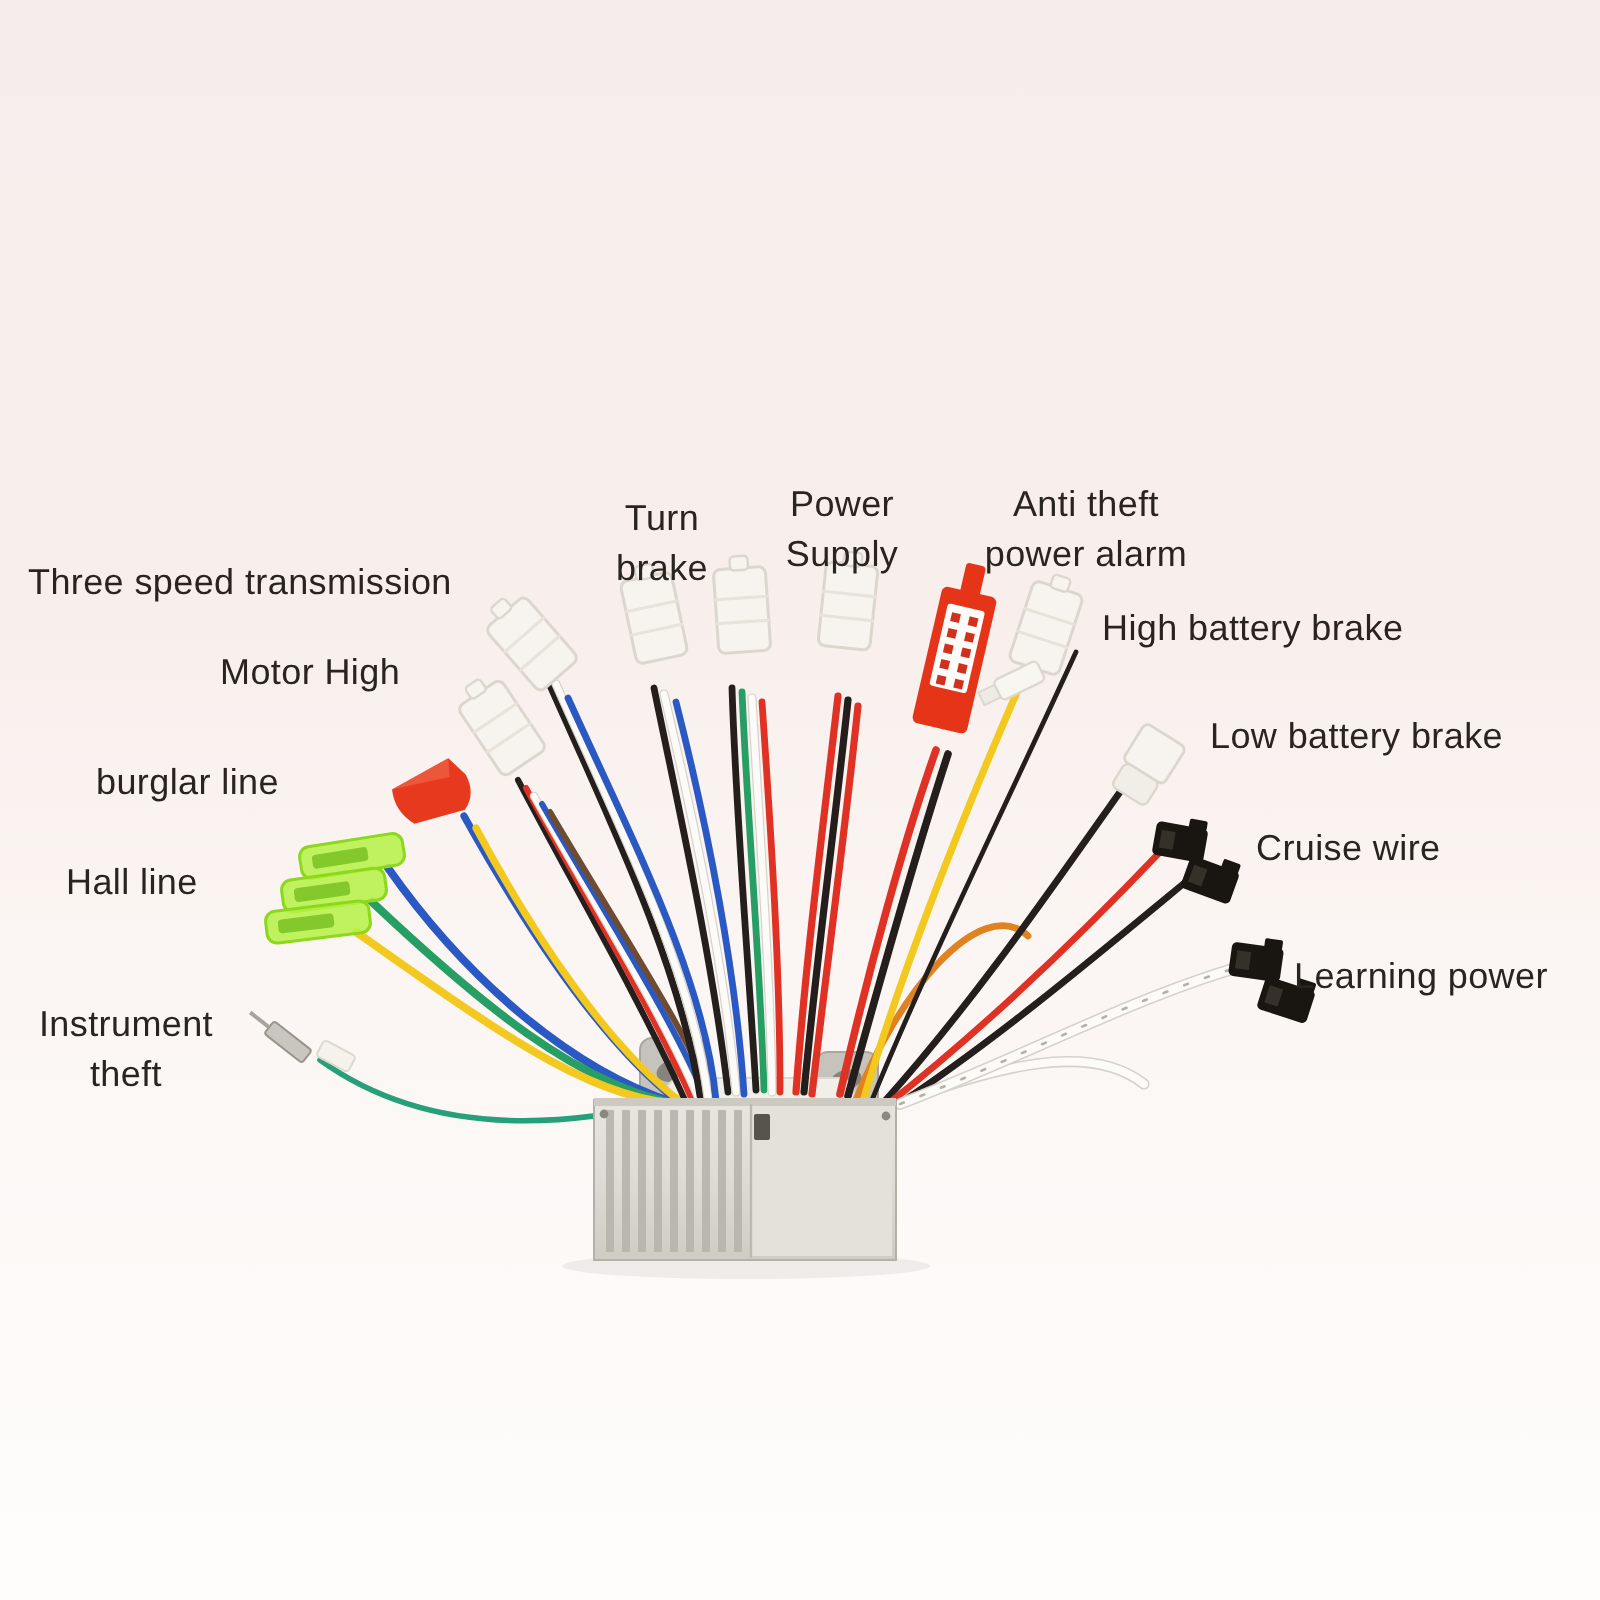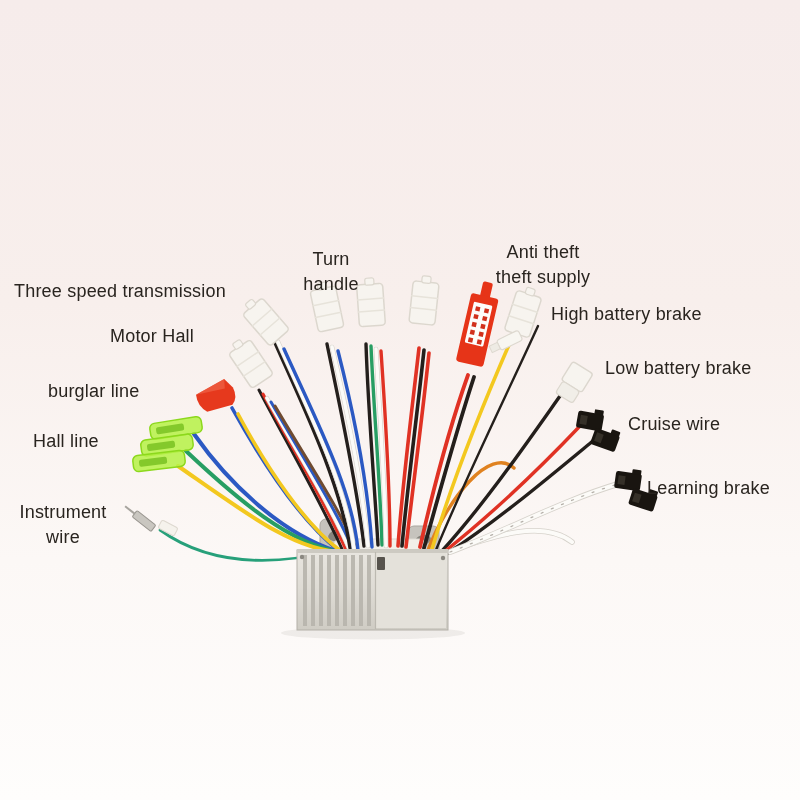--- a/index.html
+++ b/index.html
@@ -198,38 +198,42 @@
       <rect x="367" y="555" width="4" height="71"></rect>
     </g>
     <line x1="375.5" y1="552" x2="375.5" y2="629" stroke="#bcb9b1" stroke-width="1.2"></line>
     <rect x="377" y="557" width="8" height="13" rx="1" fill="#57534d"></rect>
     <circle cx="302" cy="557" r="2.2" fill="#8b8881"></circle>
     <circle cx="443" cy="558" r="2.2" fill="#8b8881"></circle>
   </g>
 </svg>
 
 <div class="lbl" style="left:14px;top:279px">Three speed transmission</div>
-<div class="lbl" style="left:110px;top:324px">Motor Hall</div>
+<div class="lbl" style="left:110px;top:324px">Motor High</div>
 <div class="lbl" style="left:48px;top:379px">burglar line</div>
 <div class="lbl" style="left:33px;top:429px">Hall line</div>
 
 <div class="lbl ctr" style="left:63px;top:500px">
   <span>Instrument</span><br>
-  <span>wire</span>
+  <span>theft</span>
 </div>
 
 <div class="lbl ctr" style="left:331px;top:247px">
   <span>Turn</span><br>
-  <span>handle</span>
-</div>
-
+  <span>brake</span>
+</div>
+
+<div class="lbl ctr" style="left:421px;top:240px">
+  <span>Power</span><br>
+  <span>Supply</span>
+</div>
 
 <div class="lbl ctr" style="left:543px;top:240px">
   <span>Anti theft</span><br>
-  <span>theft supply</span>
+  <span>power alarm</span>
 </div>
 
 <div class="lbl" style="left:551px;top:302px">High battery brake</div>
 <div class="lbl" style="left:628px;top:412px">Cruise wire</div>
 <div class="lbl" style="left:605px;top:356px">Low battery brake</div>
-<div class="lbl" style="left:647px;top:476px">Learning brake</div>
+<div class="lbl" style="left:647px;top:476px">Learning power</div>
 
 </div>
 
 </body></html>

